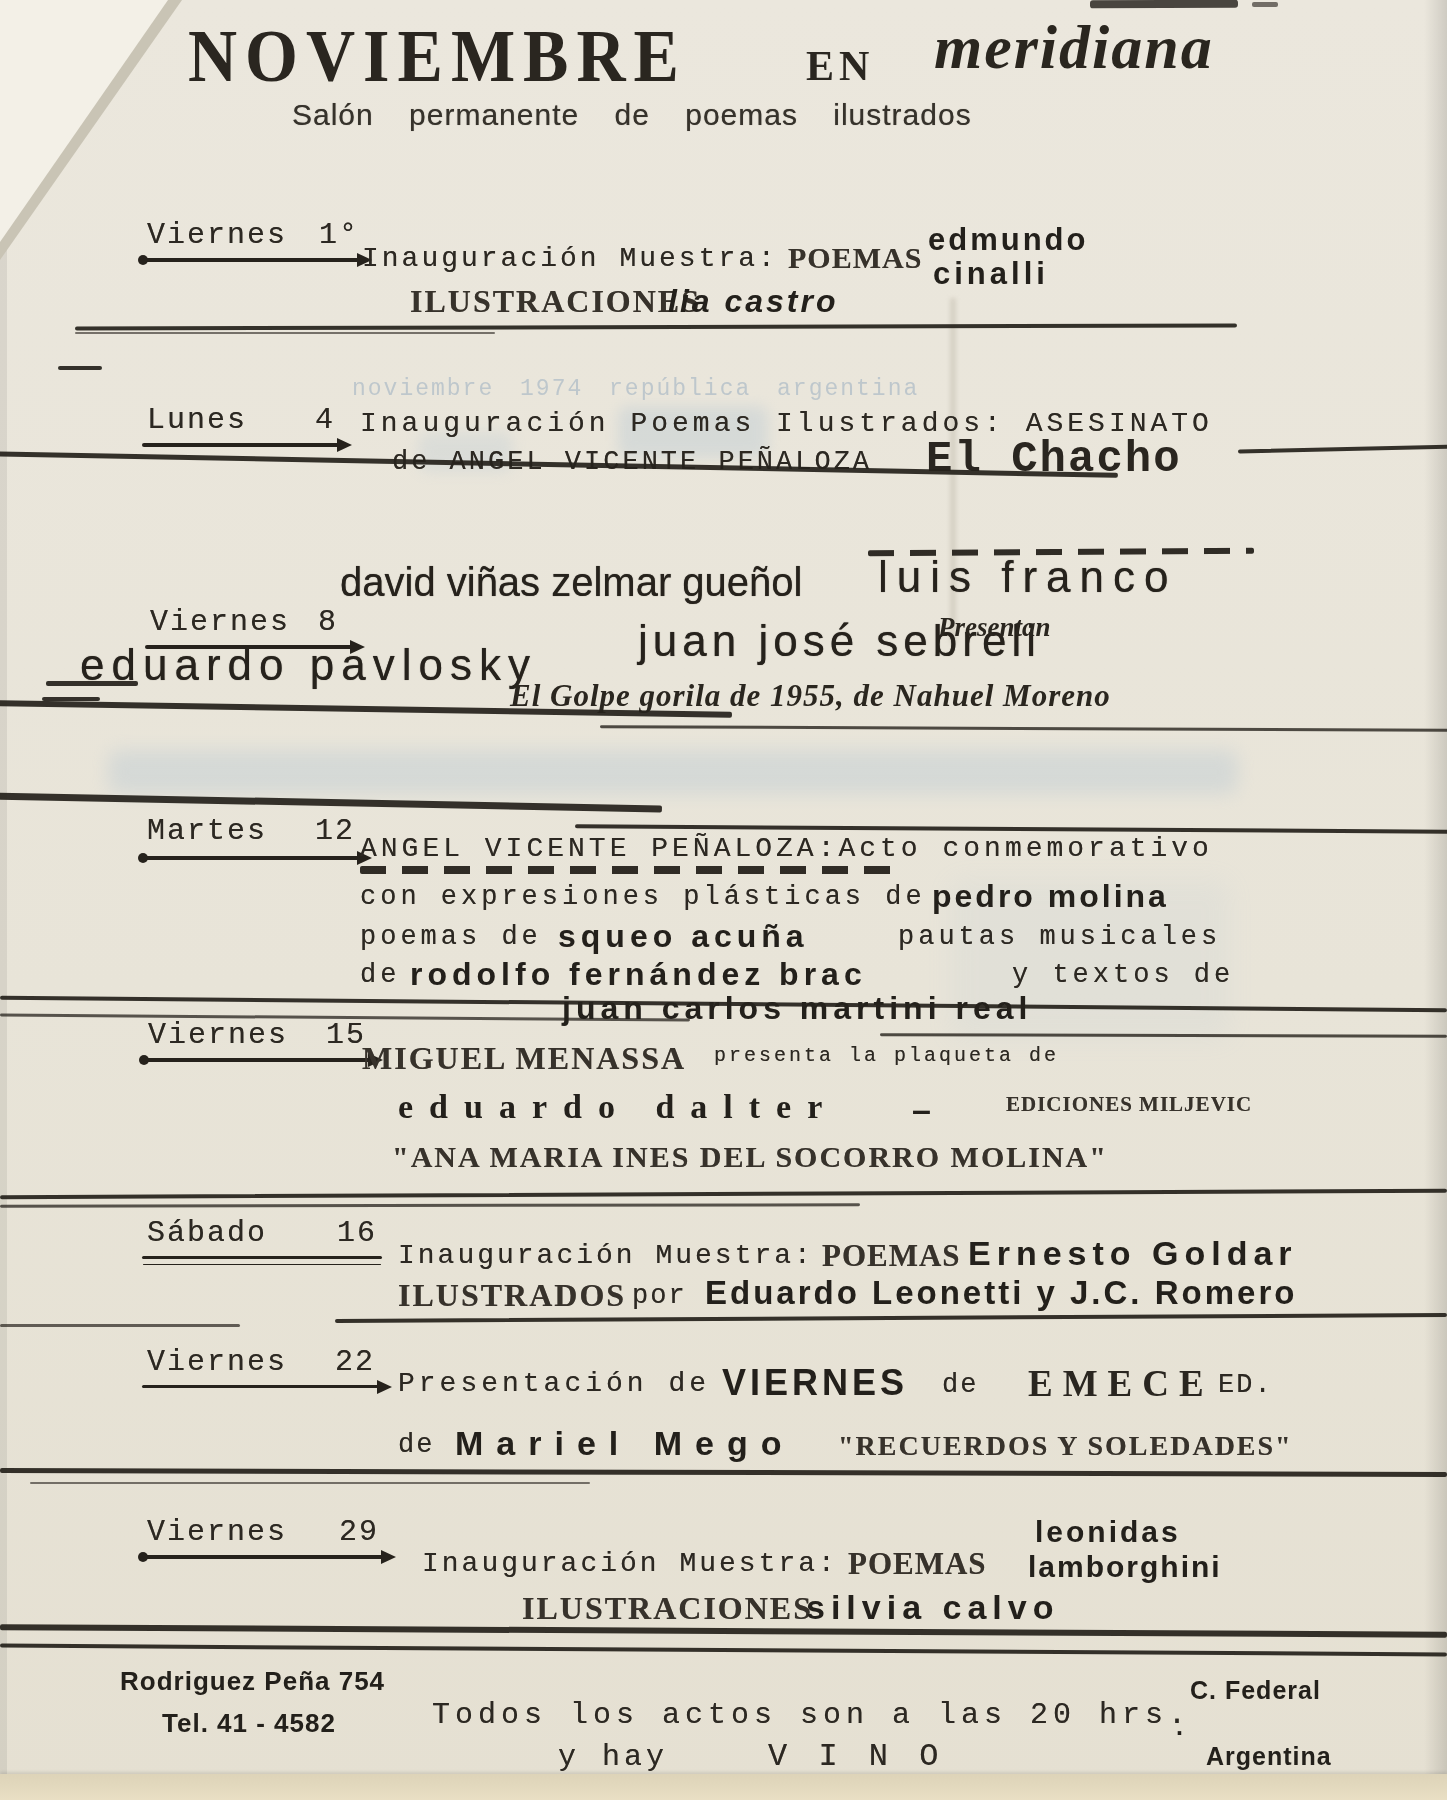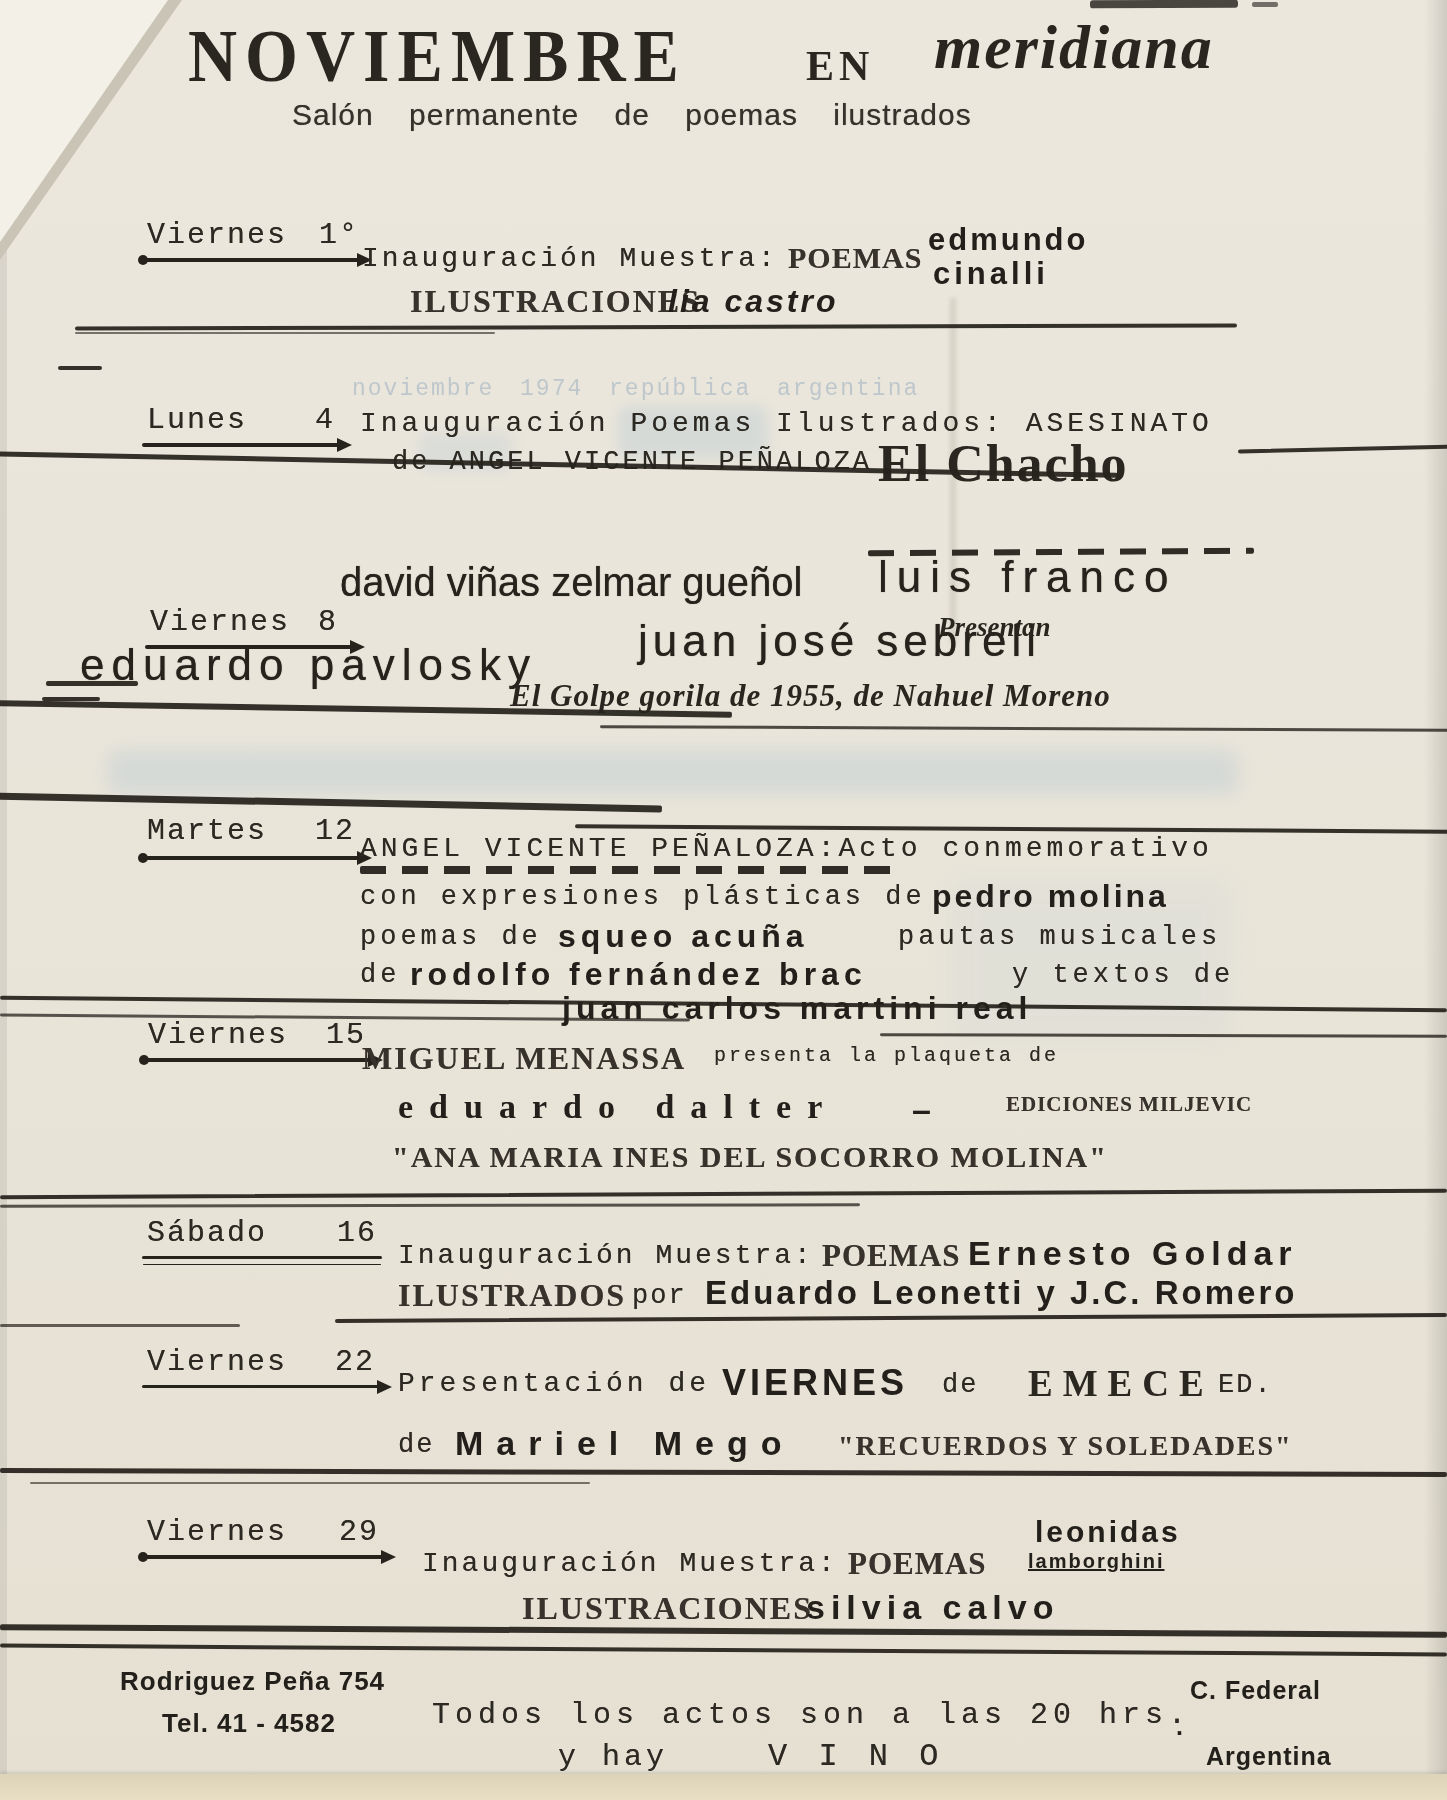--- a/index.html
+++ b/index.html
@@ -86,21 +86,21 @@
 
   <div class="rule" style="left:58px;top:366px;width:44px;height:4px;"></div>
 
   <div class="day-label" style="left:147px;top:405px;width:188px;">
     <span>Lunes</span>
       <span>4</span>
   </div>
   <div class="dayline arrow" style="left:142px;top:443px;width:198px;"></div>
   <div class="abs t" style="left:360px;top:408px;font-size:28px;letter-spacing:4px;">Inauguración Poemas Ilustrados: ASESINATO</div>
   <div class="abs t" style="left:392px;top:447px;font-size:27px;letter-spacing:3px;">de ANGEL VICENTE PEÑALOZA</div>
-  <div class="abs stamp" style="left:878px;top:434px;font-size:52px;letter-spacing:2px;">El Chacho</div>
+  <div class="abs stamp" style="left:926px;top:434px;font-size:44px;letter-spacing:2px;font-family:Liberation Mono, monospace;">El Chacho</div>
   <div class="rule" style="left:-12px;top:462px;width:1130px;height:5px;transform:rotate(1.1deg);"></div>
   <div class="rule" style="left:1238px;top:447px;width:215px;height:4px;transform:rotate(-1.3deg);"></div>
 
   <div class="rule dashes" style="left:868px;top:549px;width:386px;height:6px;transform:rotate(-.4deg);"></div>
   <div class="abs n" style="left:340px;top:560px;font-size:40px;">david viñas zelmar gueñol</div>
   <div class="abs n" style="left:878px;top:552px;font-size:44px;letter-spacing:9px;">luis franco</div>
   <div class="day-label" style="left:150px;top:607px;width:188px;">
     <span>Viernes</span>
       <span>8</span>
   </div>
@@ -182,21 +182,21 @@
   <div class="rule" style="left:30px;top:1482px;width:560px;height:2px;opacity:.6;"></div>
 
   <div class="day-label" style="left:147px;top:1517px;width:232px;">
     <span>Viernes</span>
       <span>29</span>
   </div>
   <div class="dayline arrow dot" style="left:142px;top:1555px;width:242px;"></div>
   <div class="abs t" style="left:422px;top:1548px;font-size:28px;letter-spacing:3px;">Inauguración Muestra:</div>
   <div class="abs caps" style="left:848px;top:1546px;font-size:31px;letter-spacing:1px;">POEMAS</div>
   <div class="abs b" style="left:1035px;top:1515px;font-size:30px;letter-spacing:3px;">leonidas</div>
-  <div class="abs b" style="left:1028px;top:1550px;font-size:20px;letter-spacing:2px;text-decoration:underline;">lamborghini</div>
+  <div class="abs b" style="left:1028px;top:1550px;font-size:30px;letter-spacing:2px;">lamborghini</div>
   <div class="abs caps" style="left:522px;top:1590px;font-size:32px;letter-spacing:2px;">ILUSTRACIONES</div>
   <div class="abs b" style="left:806px;top:1588px;font-size:34px;letter-spacing:6px;">silvia calvo</div>
   <div class="rule" style="left:0;top:1628px;width:1447px;height:6px;transform:rotate(.3deg);"></div>
   <div class="rule" style="left:0;top:1648px;width:1447px;height:4px;transform:rotate(.35deg);"></div>
 
   <div class="abs b" style="left:120px;top:1666px;font-size:26px;letter-spacing:1px;">Rodriguez Peña 754</div>
   <div class="abs b" style="left:162px;top:1708px;font-size:26px;letter-spacing:1px;text-align:right;">Tel. 41 - 4582</div>
   <div class="abs t" style="left:432px;top:1698px;font-size:30px;letter-spacing:5px;">Todos los actos son a las 20 hrs.</div>
   <div class="abs t" style="left:558px;top:1740px;font-size:30px;letter-spacing:4px;">y hay</div>
   <div class="abs t" style="left:768px;top:1738px;font-size:32px;letter-spacing:6px;">V I N O</div>

